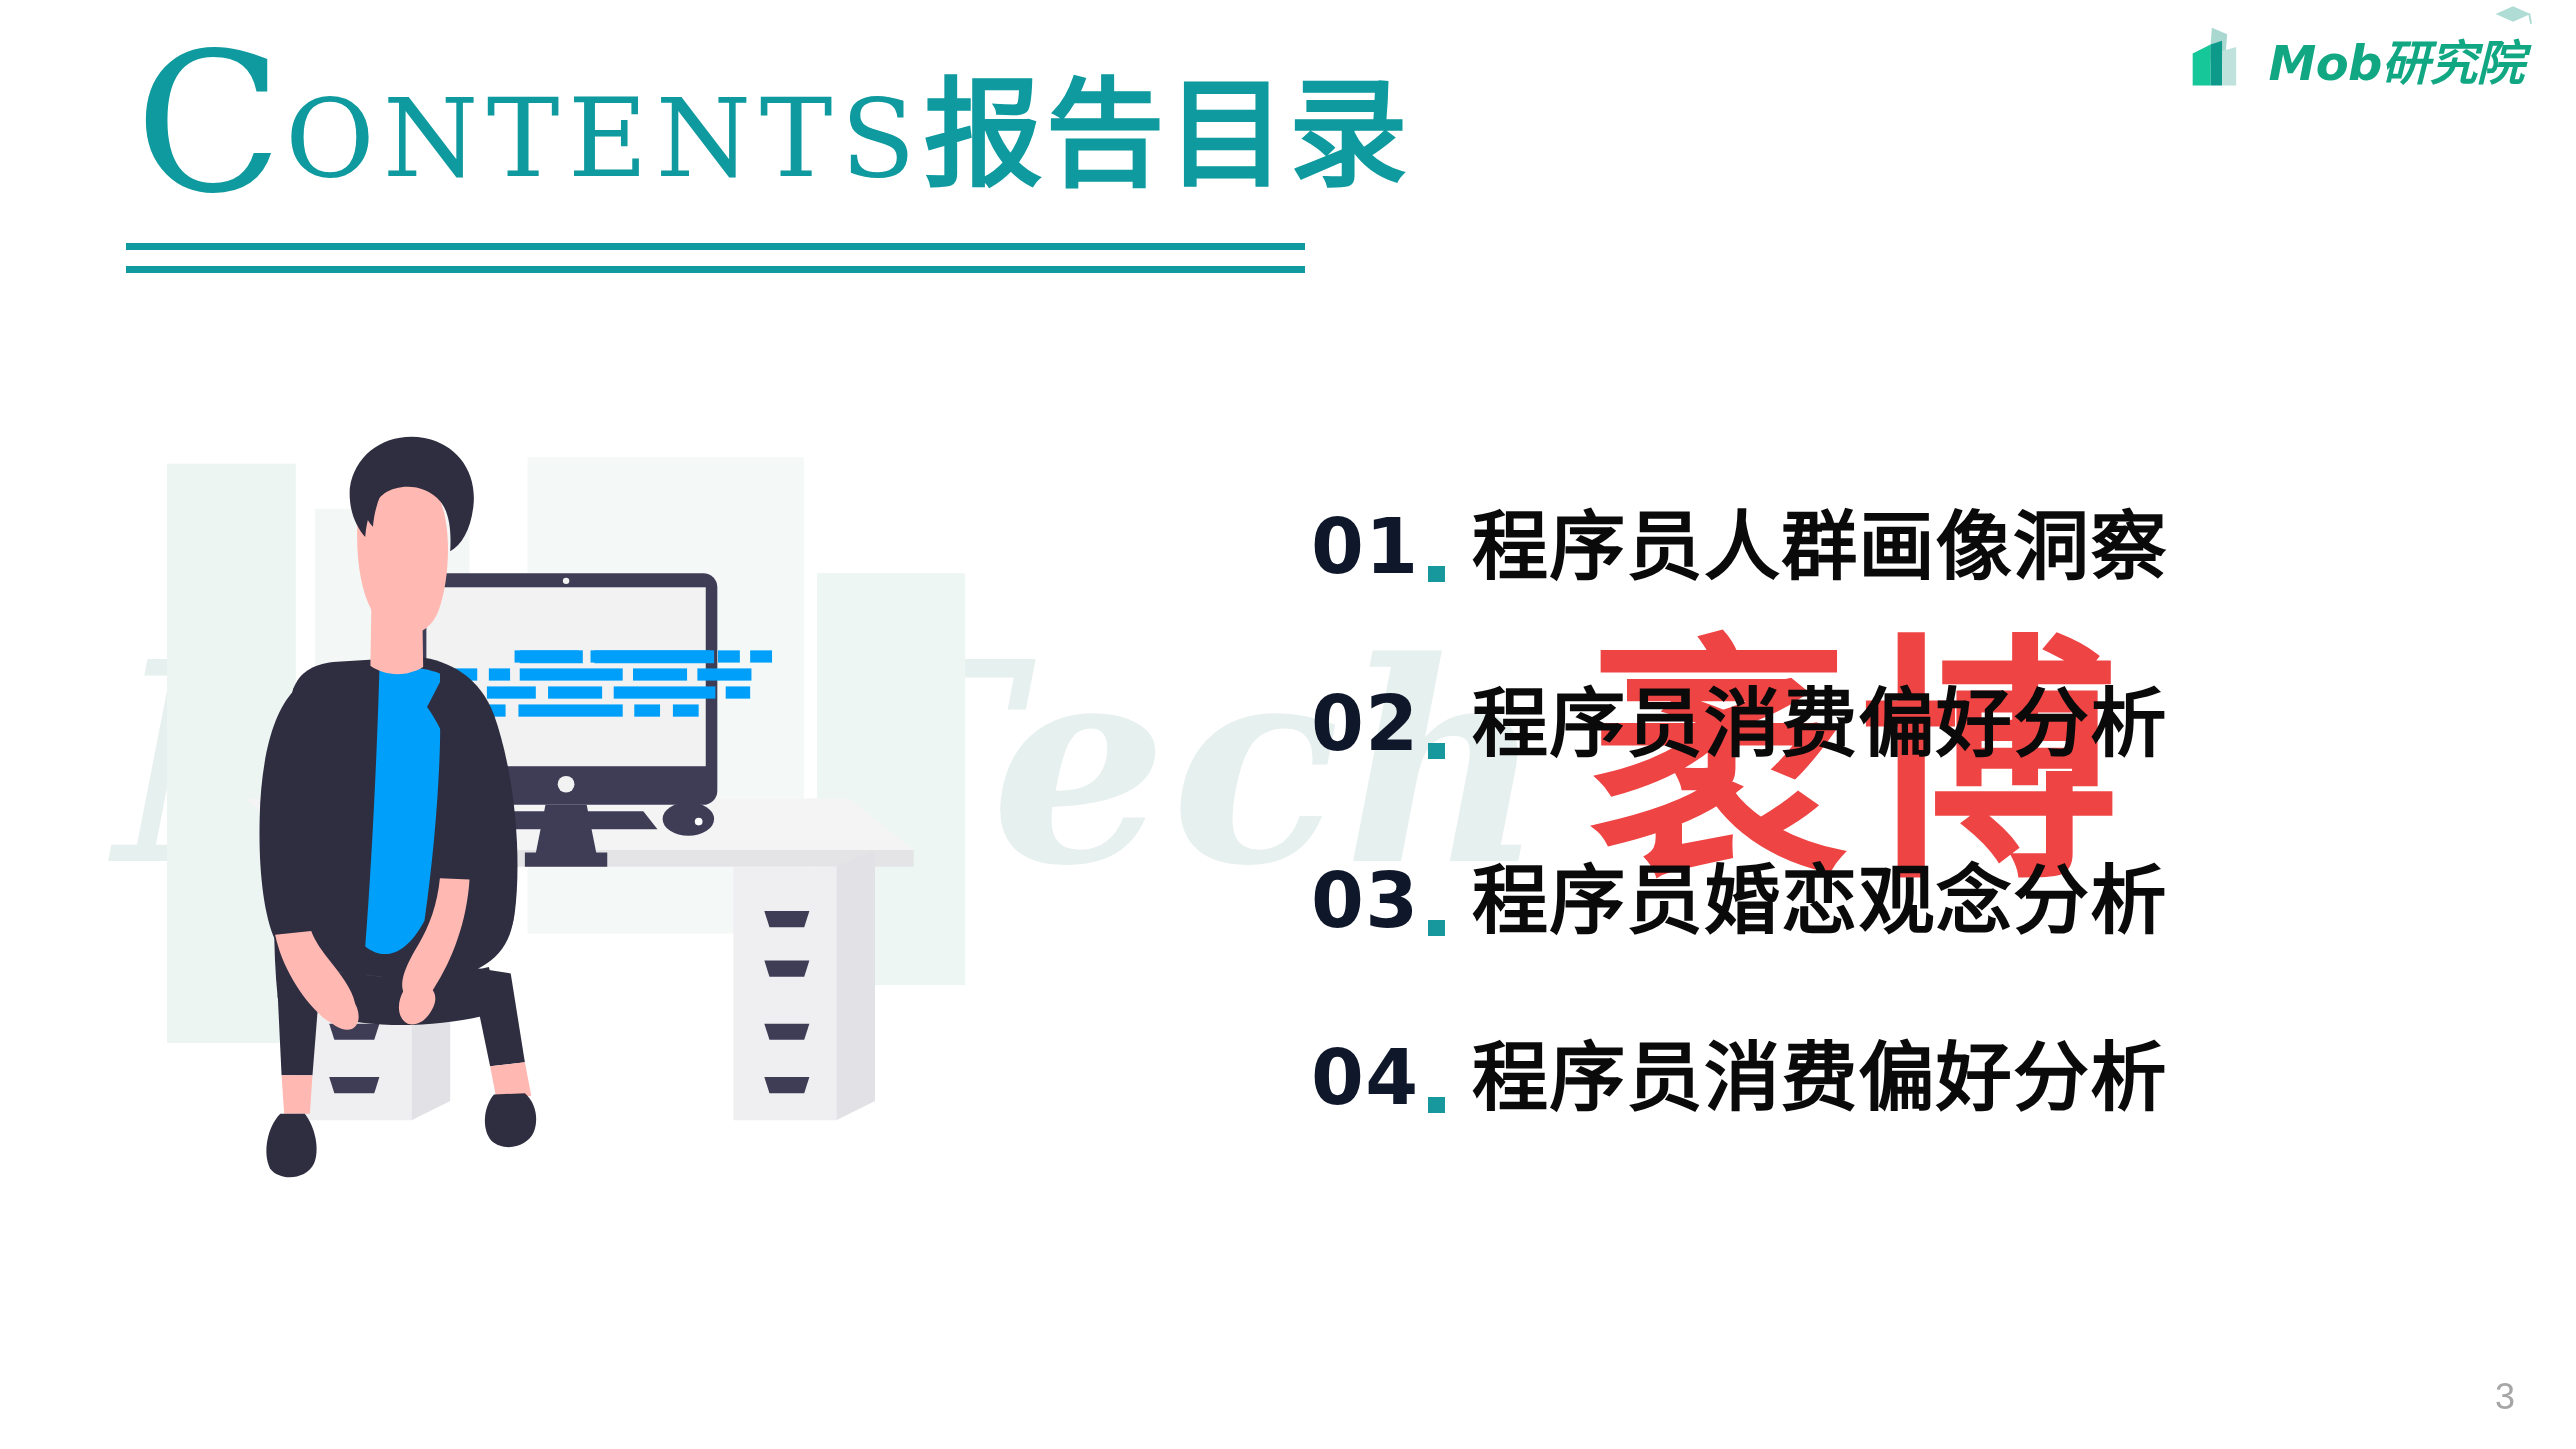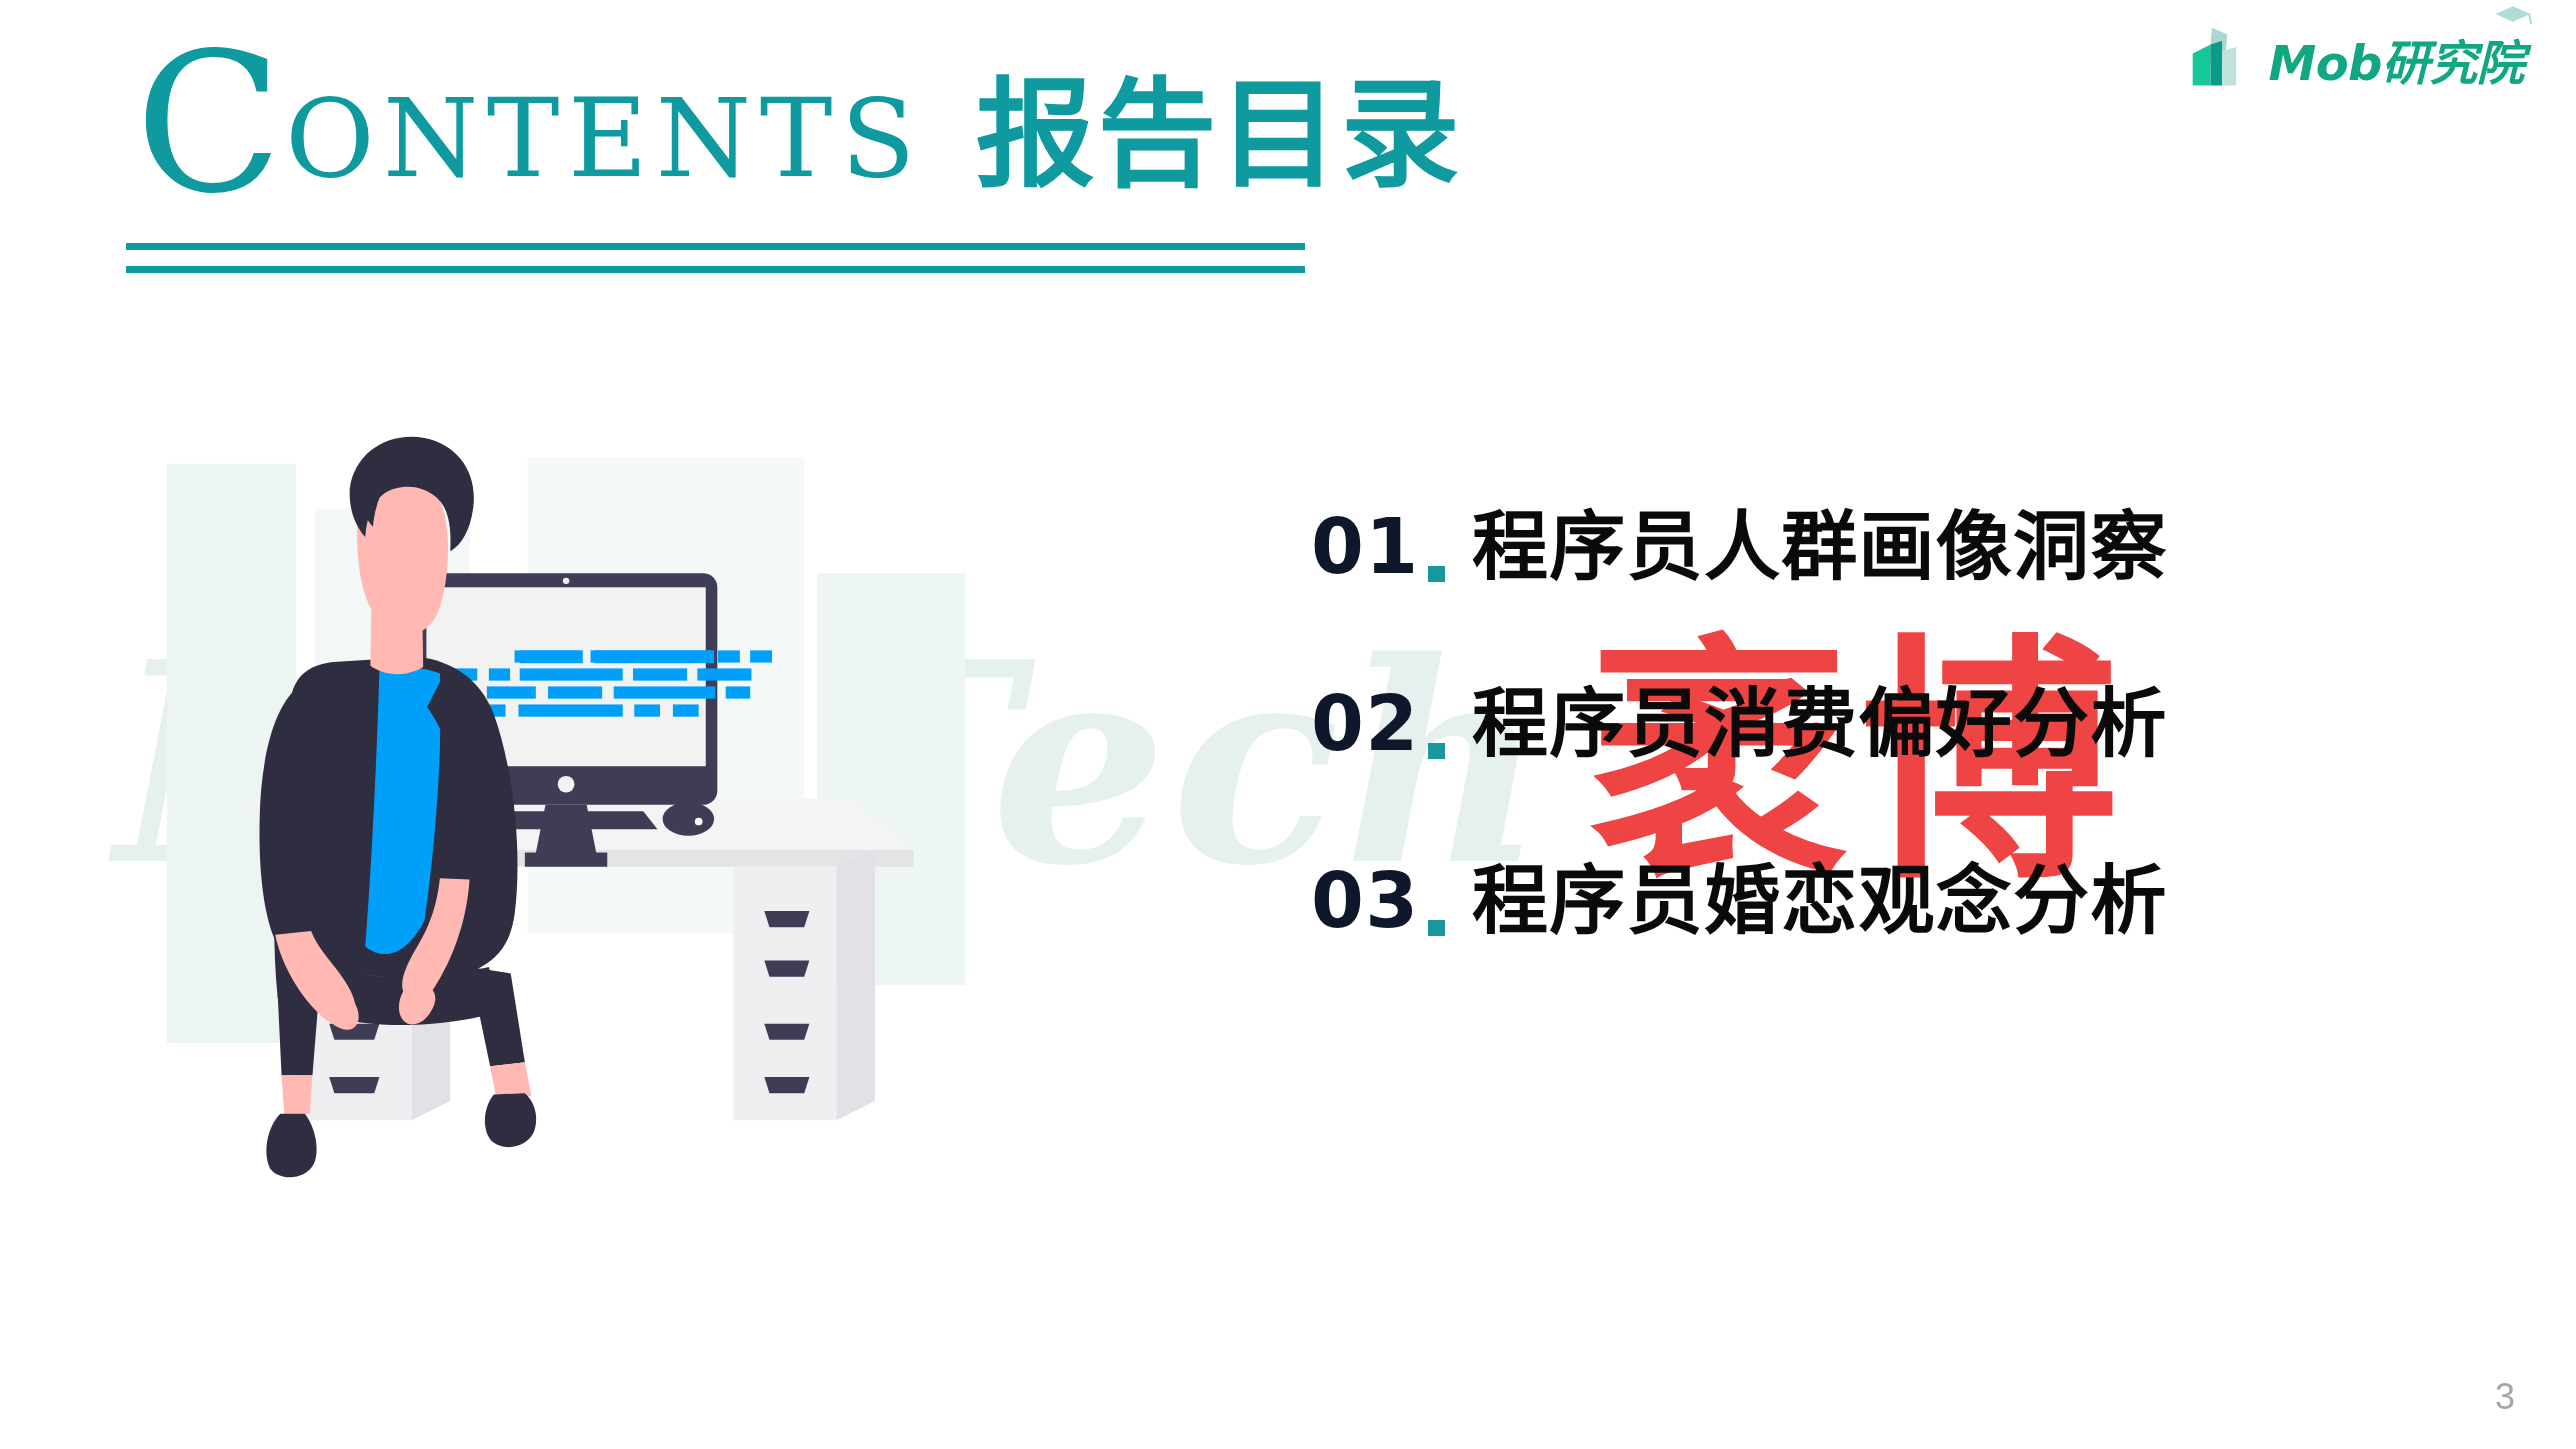--- a/index.html
+++ b/index.html
@@ -75,21 +75,20 @@
     letter-spacing:8.4px;
     margin-left:2.6px;
   }
   .cjk-title{
     font-family:"DejaVu Sans","Liberation Sans",sans-serif;
     font-weight:700;
     font-size:119px;
     line-height:1;
     color:#0E9A9E;
     letter-spacing:2.6px;
-    margin-left:52px;
   }
 
   .rules{
     position:absolute;
     left:126px;top:243px;
     width:1179px;
     z-index:5;
   }
   .rule{
     height:7px;
@@ -378,19 +377,26 @@
     </div>
 
     <div class="toc-item">
       <span class="toc-num">
         <span>03</span>
         <span class="toc-dot"></span>
       </span>
       <span class="toc-label">程序员婚恋观念分析</span>
     </div>
 
+    <div class="toc-item">
+      <span class="toc-num">
+        <span>04</span>
+        <span class="toc-dot"></span>
+      </span>
+      <span class="toc-label">程序员消费偏好分析</span>
+    </div>
 
   </div>
 
   <div class="pagenum">3</div>
 
 </div>
 
 
 </body></html>

